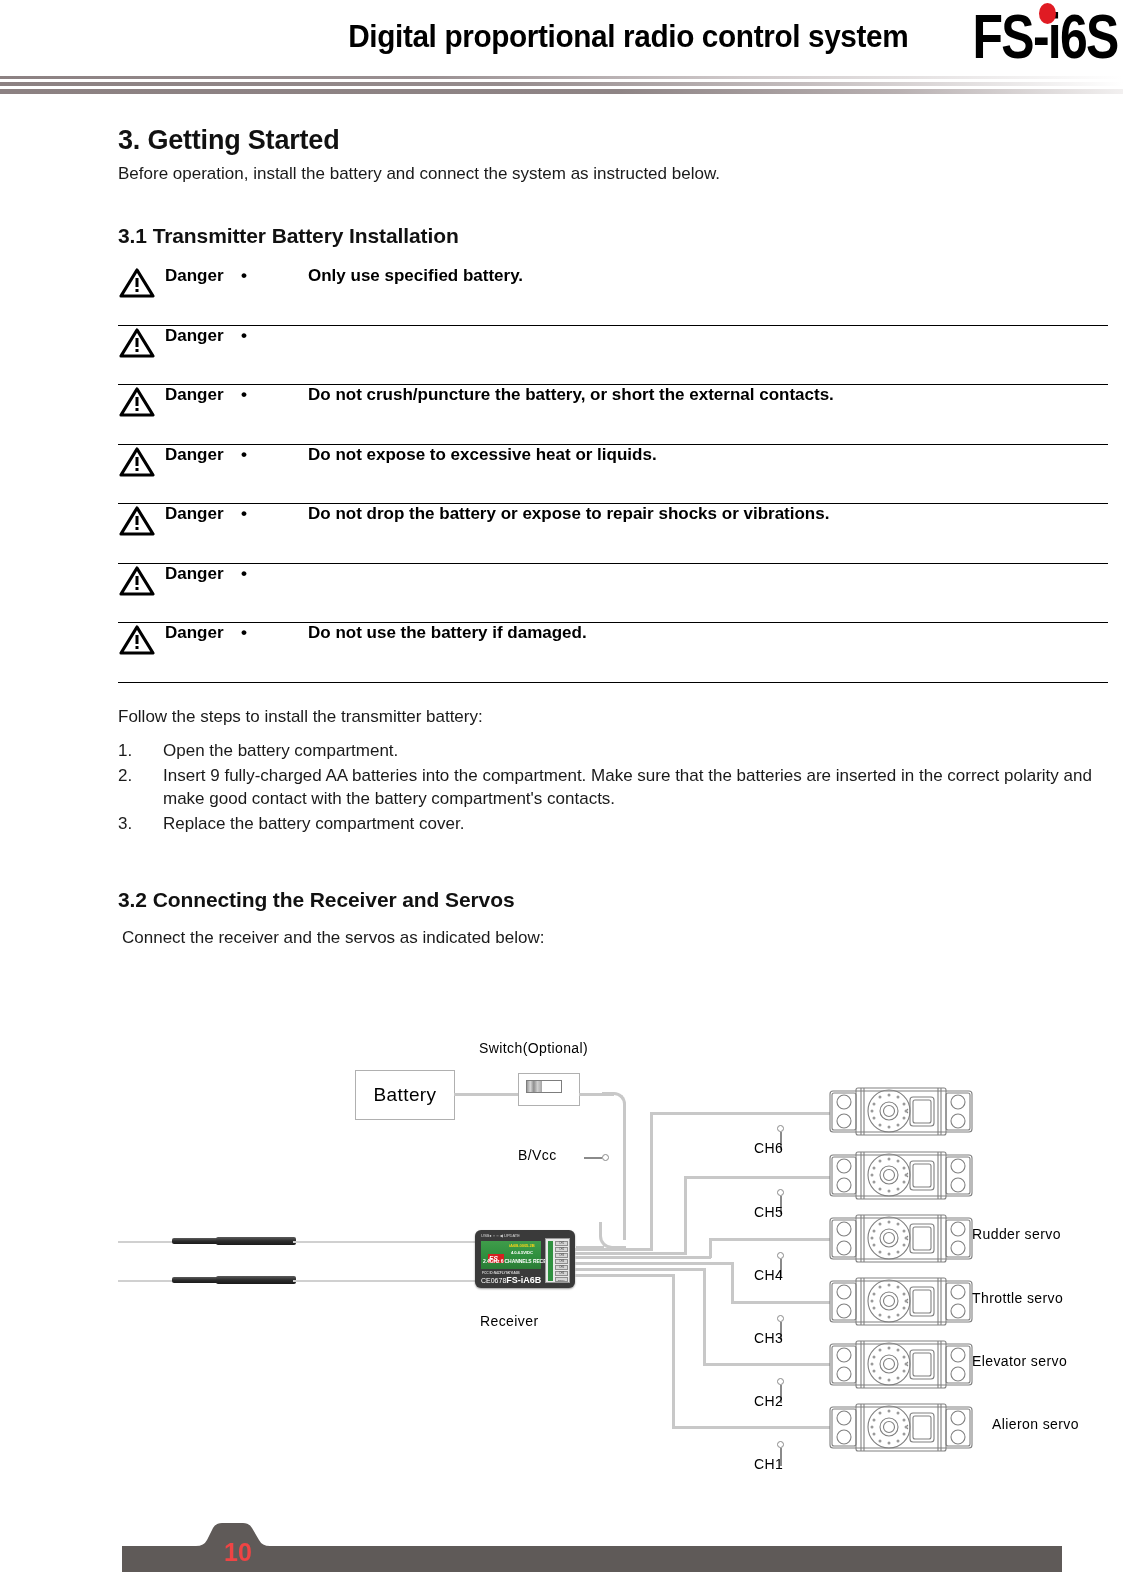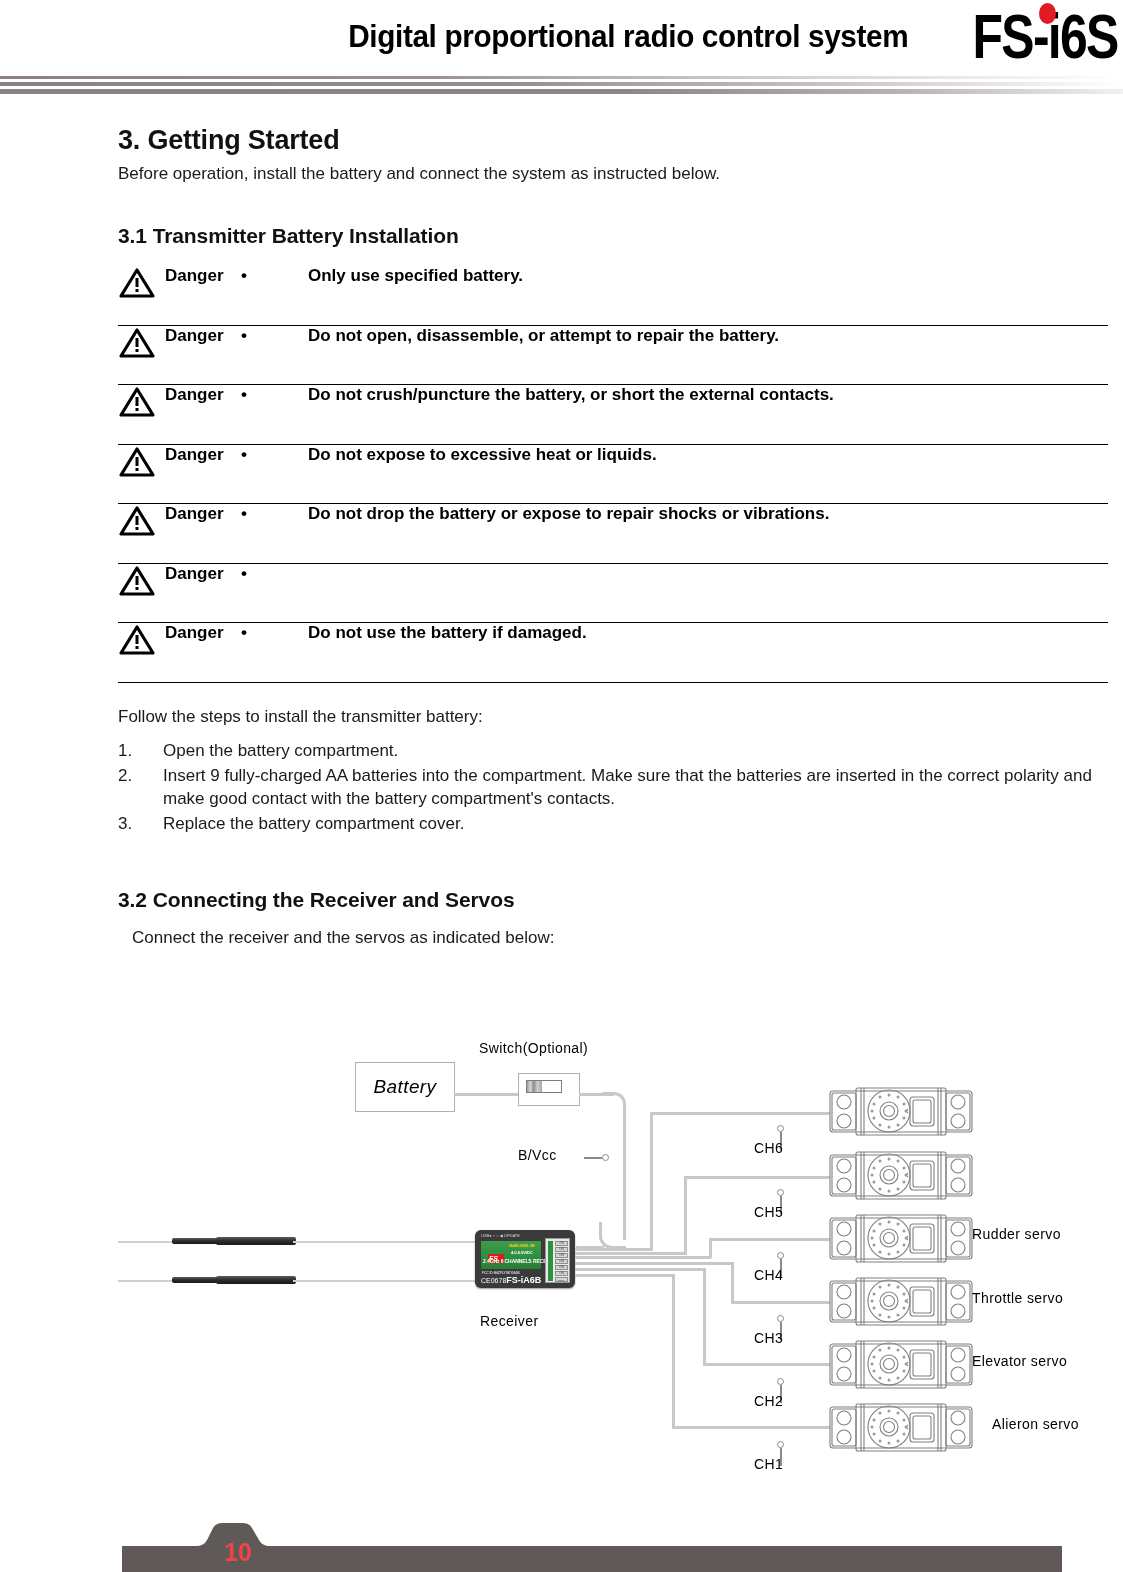--- a/index.html
+++ b/index.html
@@ -301,21 +301,20 @@
   <div class="danger-row">
     <span class="warn-icon">
       <svg viewBox="0 0 38 32" width="38" height="32" aria-hidden="true">
         <path d="M19 3 L35 29 L3 29 Z" fill="none" stroke="#000" stroke-width="3.2" stroke-linejoin="round"></path>
         <rect x="17.5" y="11" width="3" height="9" fill="#000"></rect>
         <rect x="17.5" y="22" width="3" height="3" fill="#000"></rect>
       </svg>
     </span>
     <span class="danger-word">Danger</span>
     <span class="danger-bullet">•</span>
-    <span class="danger-text">Do not open, disassemble, or attempt to repair the battery.</span>
   </div>
 
   <div class="danger-row">
     <span class="warn-icon">
       <svg viewBox="0 0 38 32" width="38" height="32" aria-hidden="true">
         <path d="M19 3 L35 29 L3 29 Z" fill="none" stroke="#000" stroke-width="3.2" stroke-linejoin="round"></path>
         <rect x="17.5" y="11" width="3" height="9" fill="#000"></rect>
         <rect x="17.5" y="22" width="3" height="3" fill="#000"></rect>
       </svg>
     </span>
@@ -388,27 +387,27 @@
     <span class="onum">2.</span>
     <span class="otext">Insert 9 fully-charged AA batteries into the compartment. Make sure that the batteries are inserted in the correct polarity and make good contact with the battery compartment's contacts.</span>
   </div>
   <div class="oitem">
     <span class="onum">3.</span>
     <span class="otext">Replace the battery compartment cover.</span>
   </div>
 </div>
 
 <h2 class="subsec" style="left:118px; top:888px;">3.2 Connecting the Receiver and Servos</h2>
-<p class="body" style="left:132px; top:928px;">Connect the receiver and the servos as indicated below:</p>
+<p class="body" style="left:122px; top:928px;">Connect the receiver and the servos as indicated below:</p>
 
 <div class="diagram">
 
   <div class="d-label" style="left:479px; top:30px;">Switch(Optional)</div>
 
-  <div class="box-battery" style="left:355px; top:52px; width:100px; height:50px;font-style:italic;">
+  <div class="box-battery" style="left:355px; top:60px; width:100px; height:50px;">
     <span>Battery</span>
   </div>
 
   <div class="wire wire-h" style="left:454px; top:83px; width:68px;"></div>
 
   <div class="box-switch" style="left:518px; top:63px; width:62px; height:33px;">
     <div class="switch-inner">
       <div class="switch-knob"></div>
     </div>
   </div>

